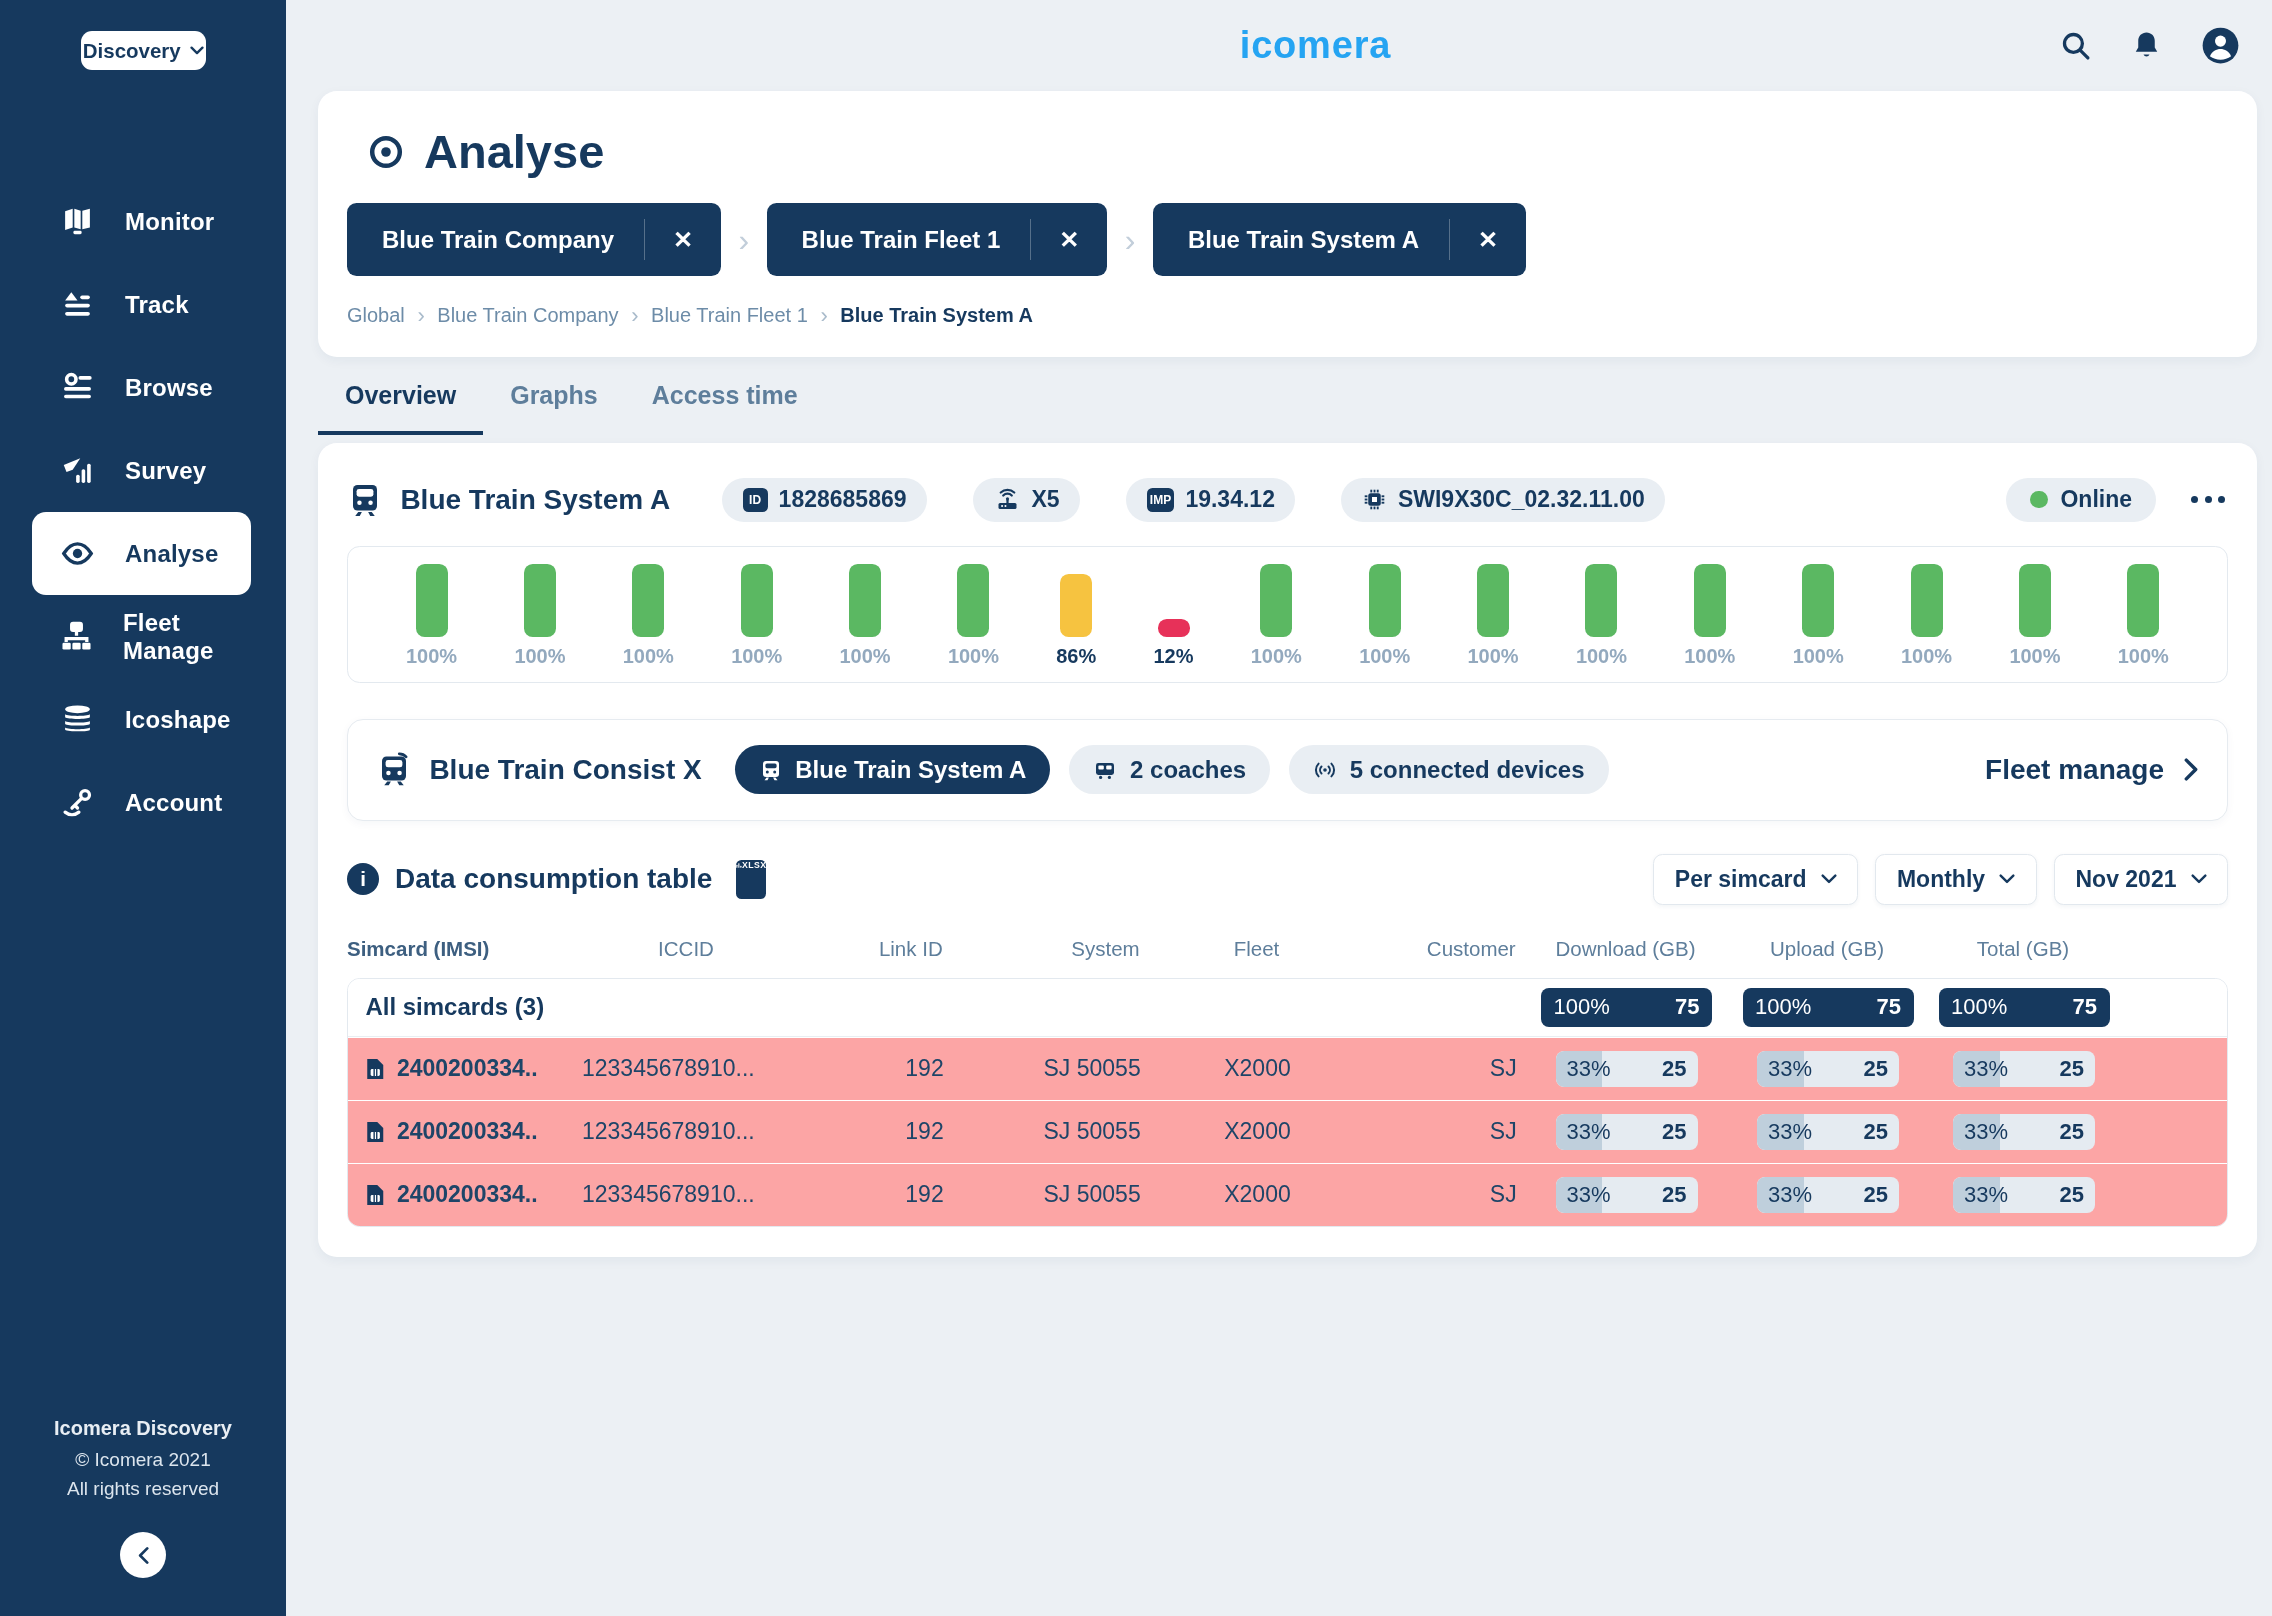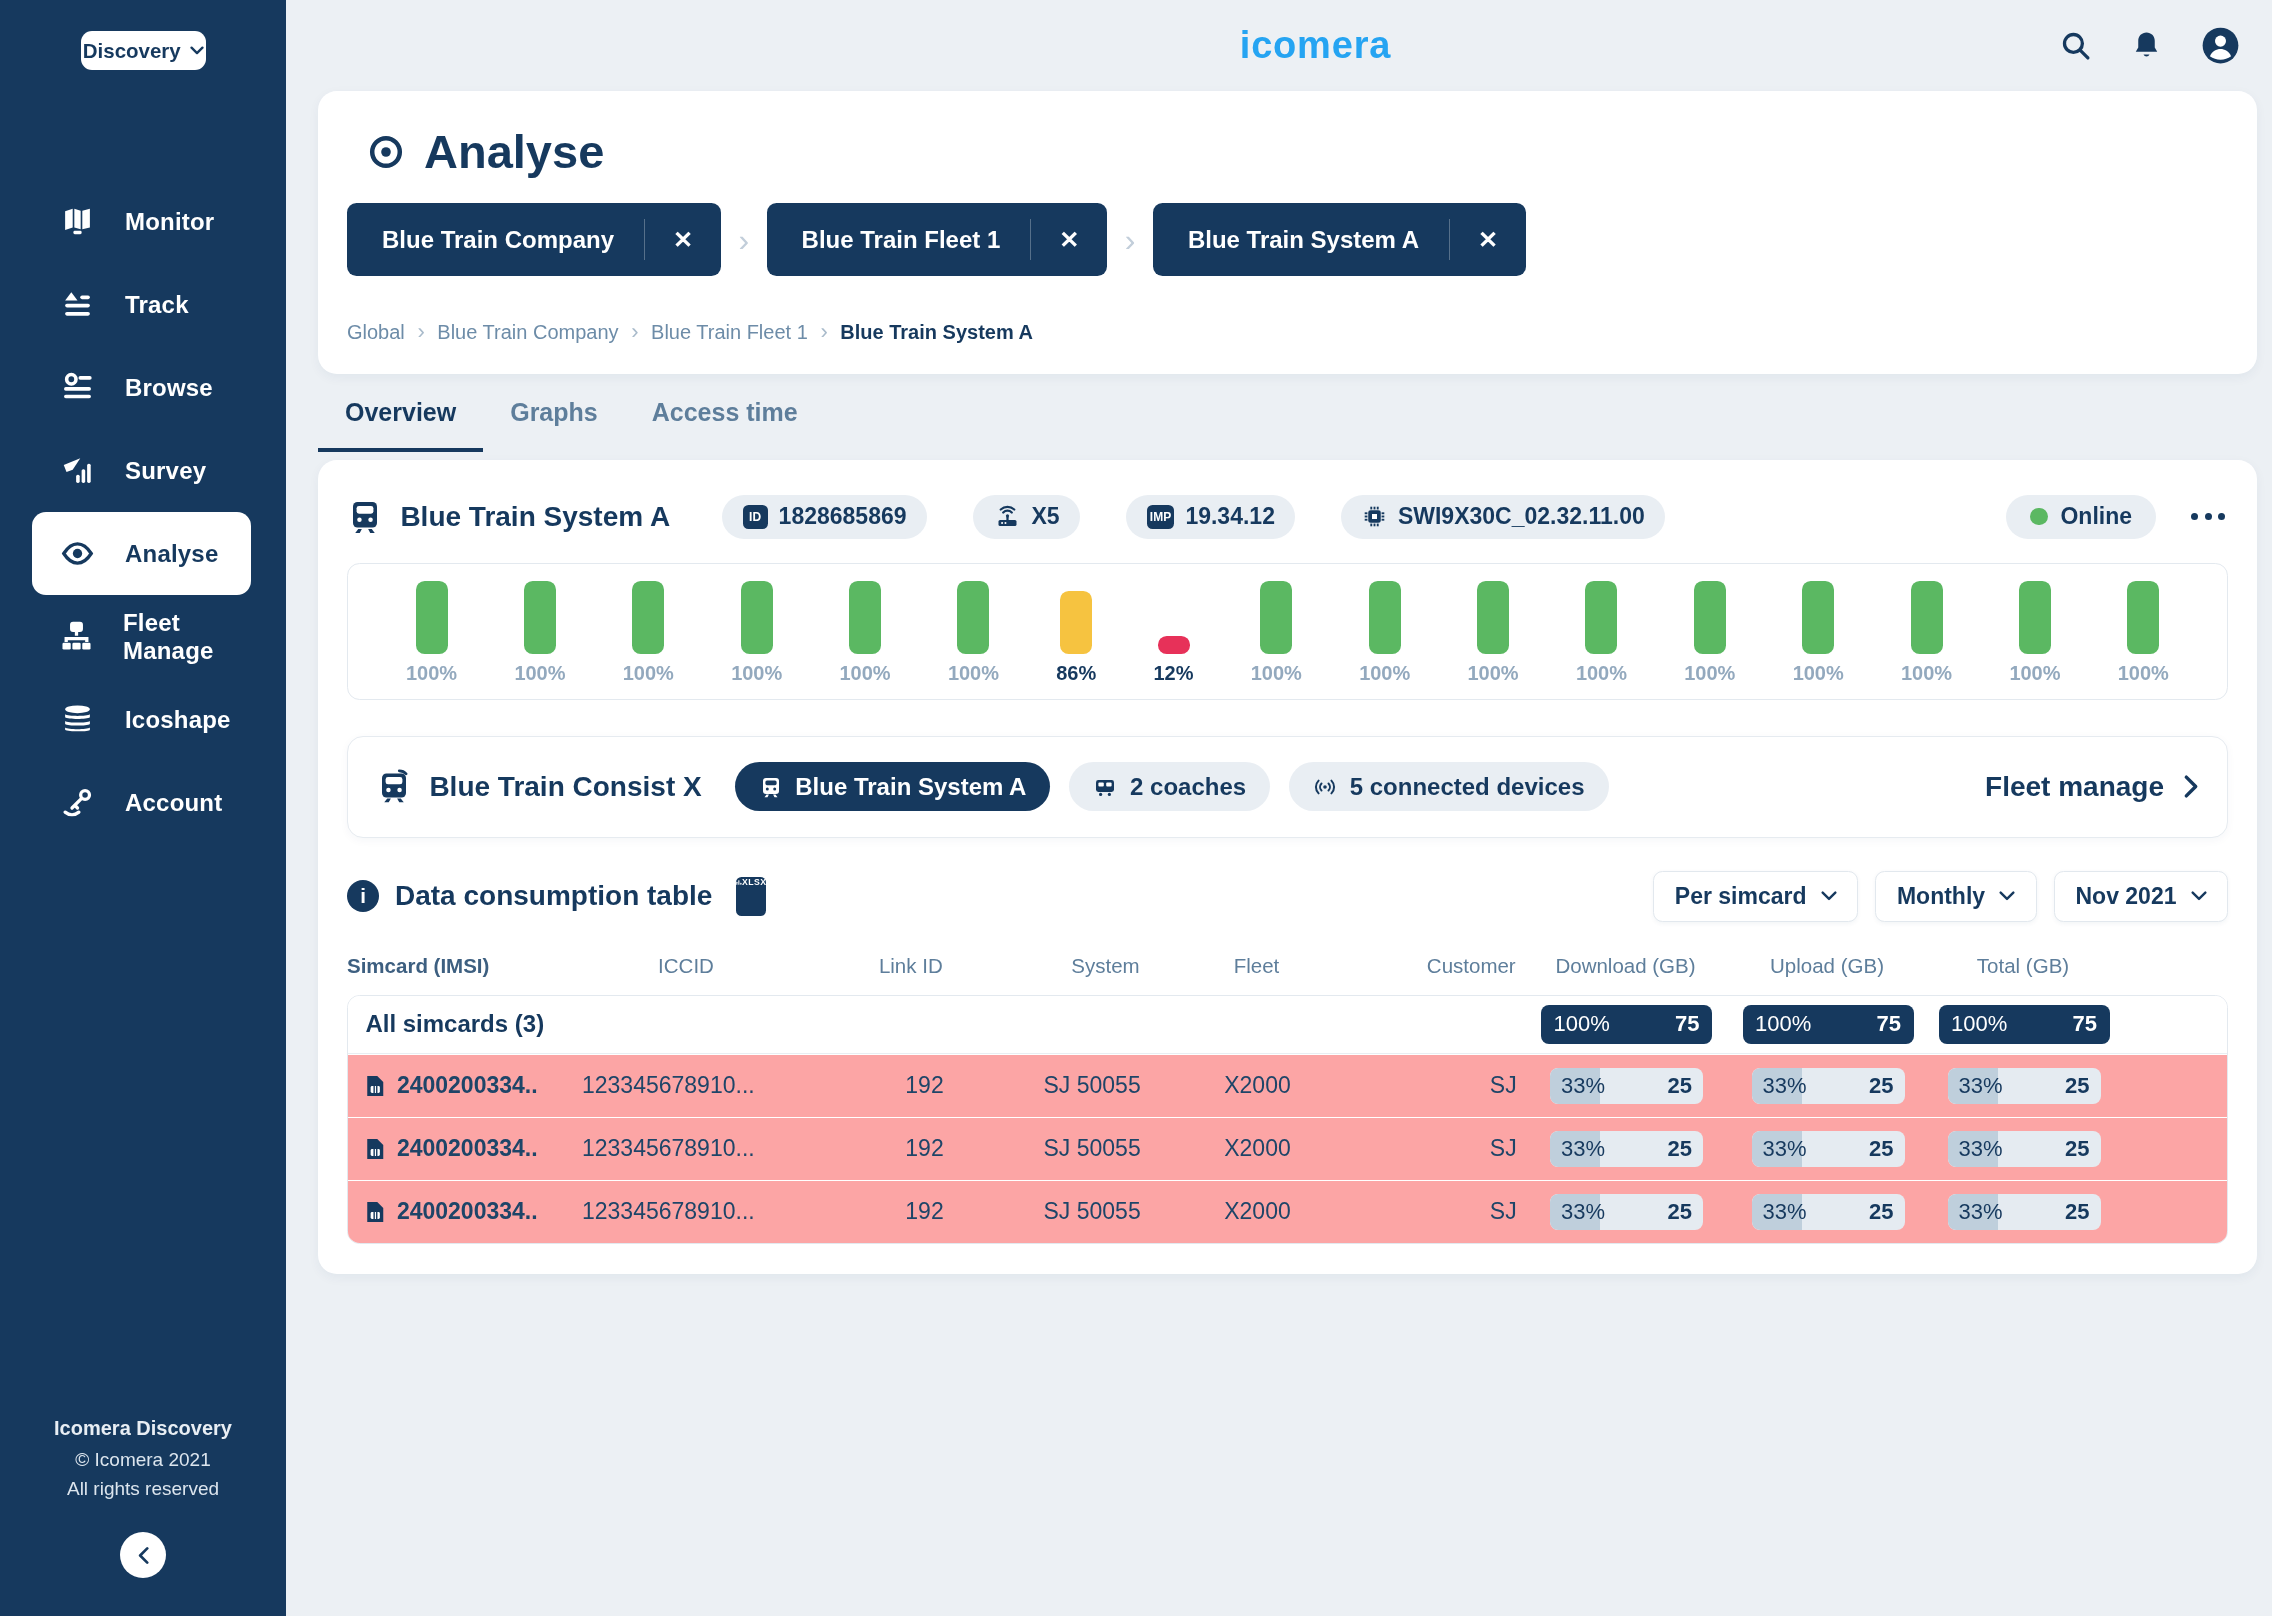--- a/index.html
+++ b/index.html
@@ -53,21 +53,21 @@
   .chips-row { display:flex; align-items:center; margin-top:24px; }
   .chip {
     background:#16395E; border-radius:9.5px; height:73px; display:flex; align-items:center; cursor:pointer;
   }
   .chip-label { color:#fff; font-size:24px; font-weight:700; padding:0 30px 0 35px; }
   .chip-x {
     color:#fff; font-size:24px; font-weight:700; padding:0 28px; height:41px;
     display:flex; align-items:center; border-left:1.6px solid rgba(255,255,255,.28); cursor:pointer;
   }
   .chip-sep { color:#C2CEDA; font-size:32px; font-weight:400; margin:0 17.4px; line-height:1; }
-  .breadcrumb { margin-top:45px; display:flex; align-items:flex-start; font-size:20px; }
+  .breadcrumb { margin-top:28px; display:flex; align-items:center; font-size:20px; }
   .bc-link { color:#6D8CA8; cursor:pointer; }
   .bc-sep { color:#A9BBCB; margin:0 12.6px; font-size:22px; line-height:1; }
   .bc-current { color:#16395E; font-weight:700; }
   
   .tabs { display:flex; margin-top:24px; }
   .tab { font-size:25px; color:#5E7E9B; font-weight:600; padding:0 27px 20.5px 27px; border-bottom:4.7px solid transparent; cursor:pointer; }
   .tab.active { color:#16395E; font-weight:700; border-bottom-color:#16395E; }
   
   .system-card { margin-top:8px; padding:35px 29px 30px 29px; }
   .sys-head { display:flex; align-items:center; }
@@ -129,21 +129,21 @@
   .sum-row { background:#fff; height:58px; border-bottom:1.6px solid #E9EEF2; }
   .sum-label { grid-column:1 / 7; font-size:24px; font-weight:700; padding-left:17.4px; }
   .data-row { background:#fca5a5; height:63px; border-top:1.6px solid #fff; cursor:pointer; }
   .data-row:first-of-type { border-top:none; }
   .cell { font-size:23px; color:#1E4568; }
   .imsi-cell { display:flex; align-items:center; gap:11px; padding-left:17.4px; font-weight:700; }
   .prog-wrap { display:flex; justify-content:center; }
   .prog-dark { width:171px; height:39px; background:#16395E; border-radius:8px; color:#fff;
     display:flex; align-items:center; justify-content:space-between; padding:0 12.6px; font-size:22px; }
   .prog-dark .v { font-weight:700; }
-  .prog-light { width:153px; height:36px; background:#E5EBF1; border-radius:8px; position:relative; overflow:hidden;
+  .prog-light { width:142px; height:36px; background:#E5EBF1; border-radius:8px; position:relative; overflow:hidden;
     display:flex; align-items:center; justify-content:space-between; padding:0 11px; font-size:22px; color:#16395E; }
   .prog-light .fill { position:absolute; left:0; top:0; bottom:0; width:33%; background:#BFCFDC; border-radius:8px 0 0 8px; }
   .prog-light .p, .prog-light .v { position:relative; }
   .prog-light .v { font-weight:700; }
   svg { display:block; }
 </style>
 </head>
 <body>
 
 <aside class="sidebar">

